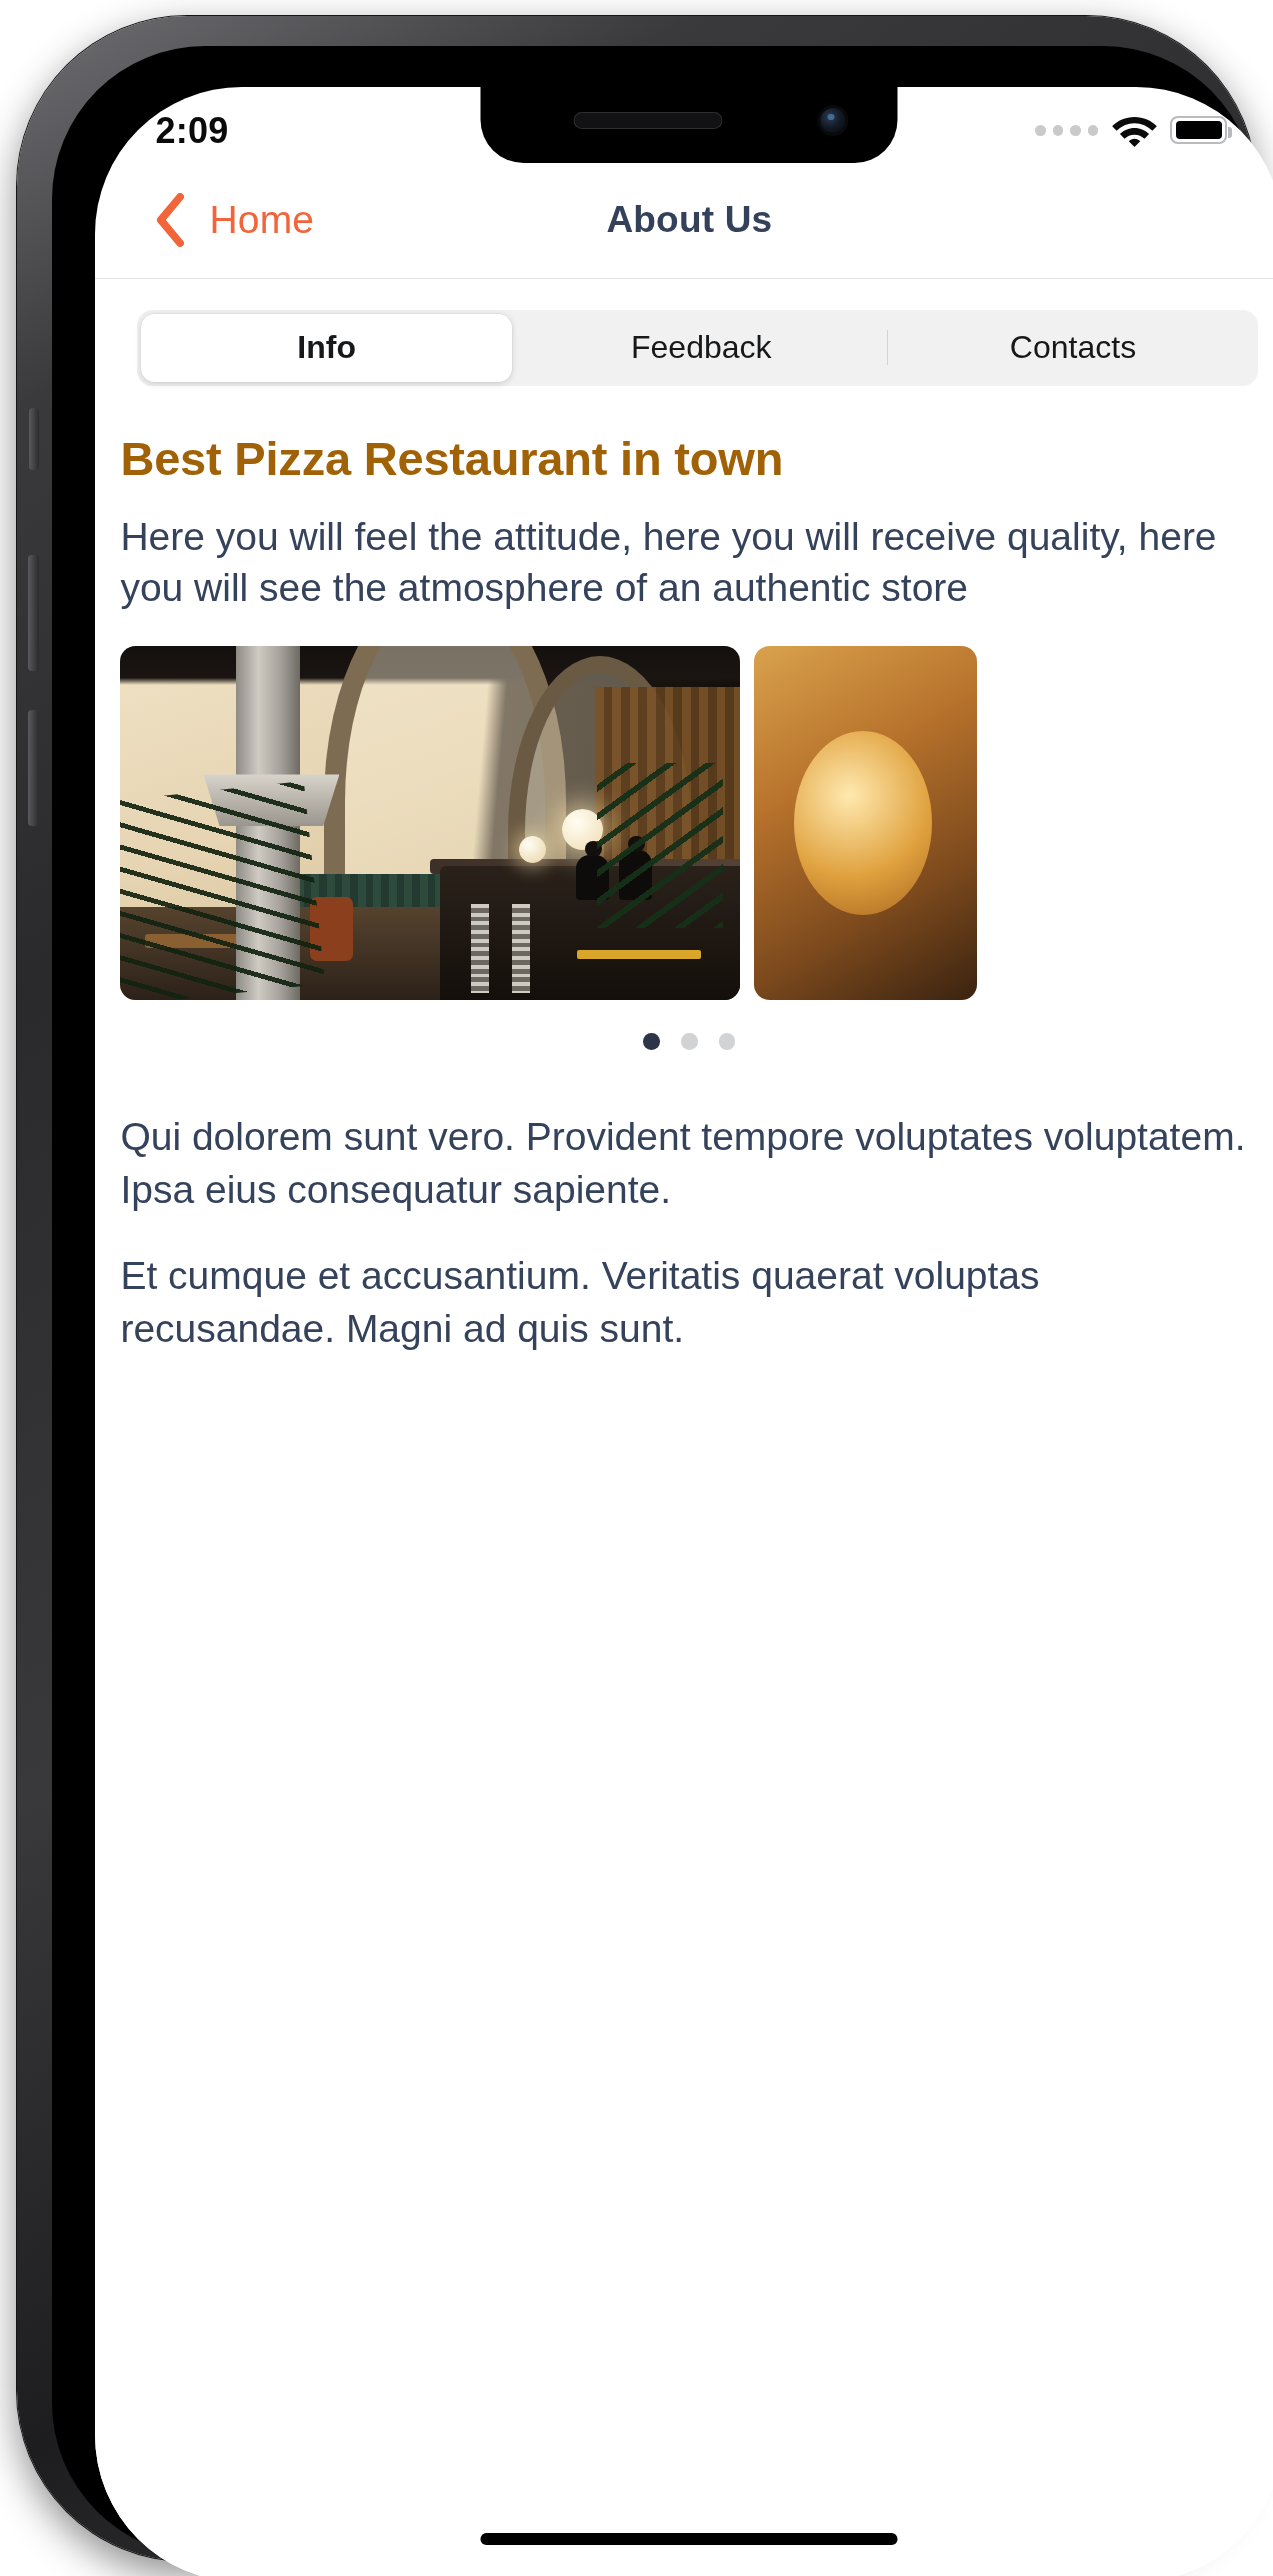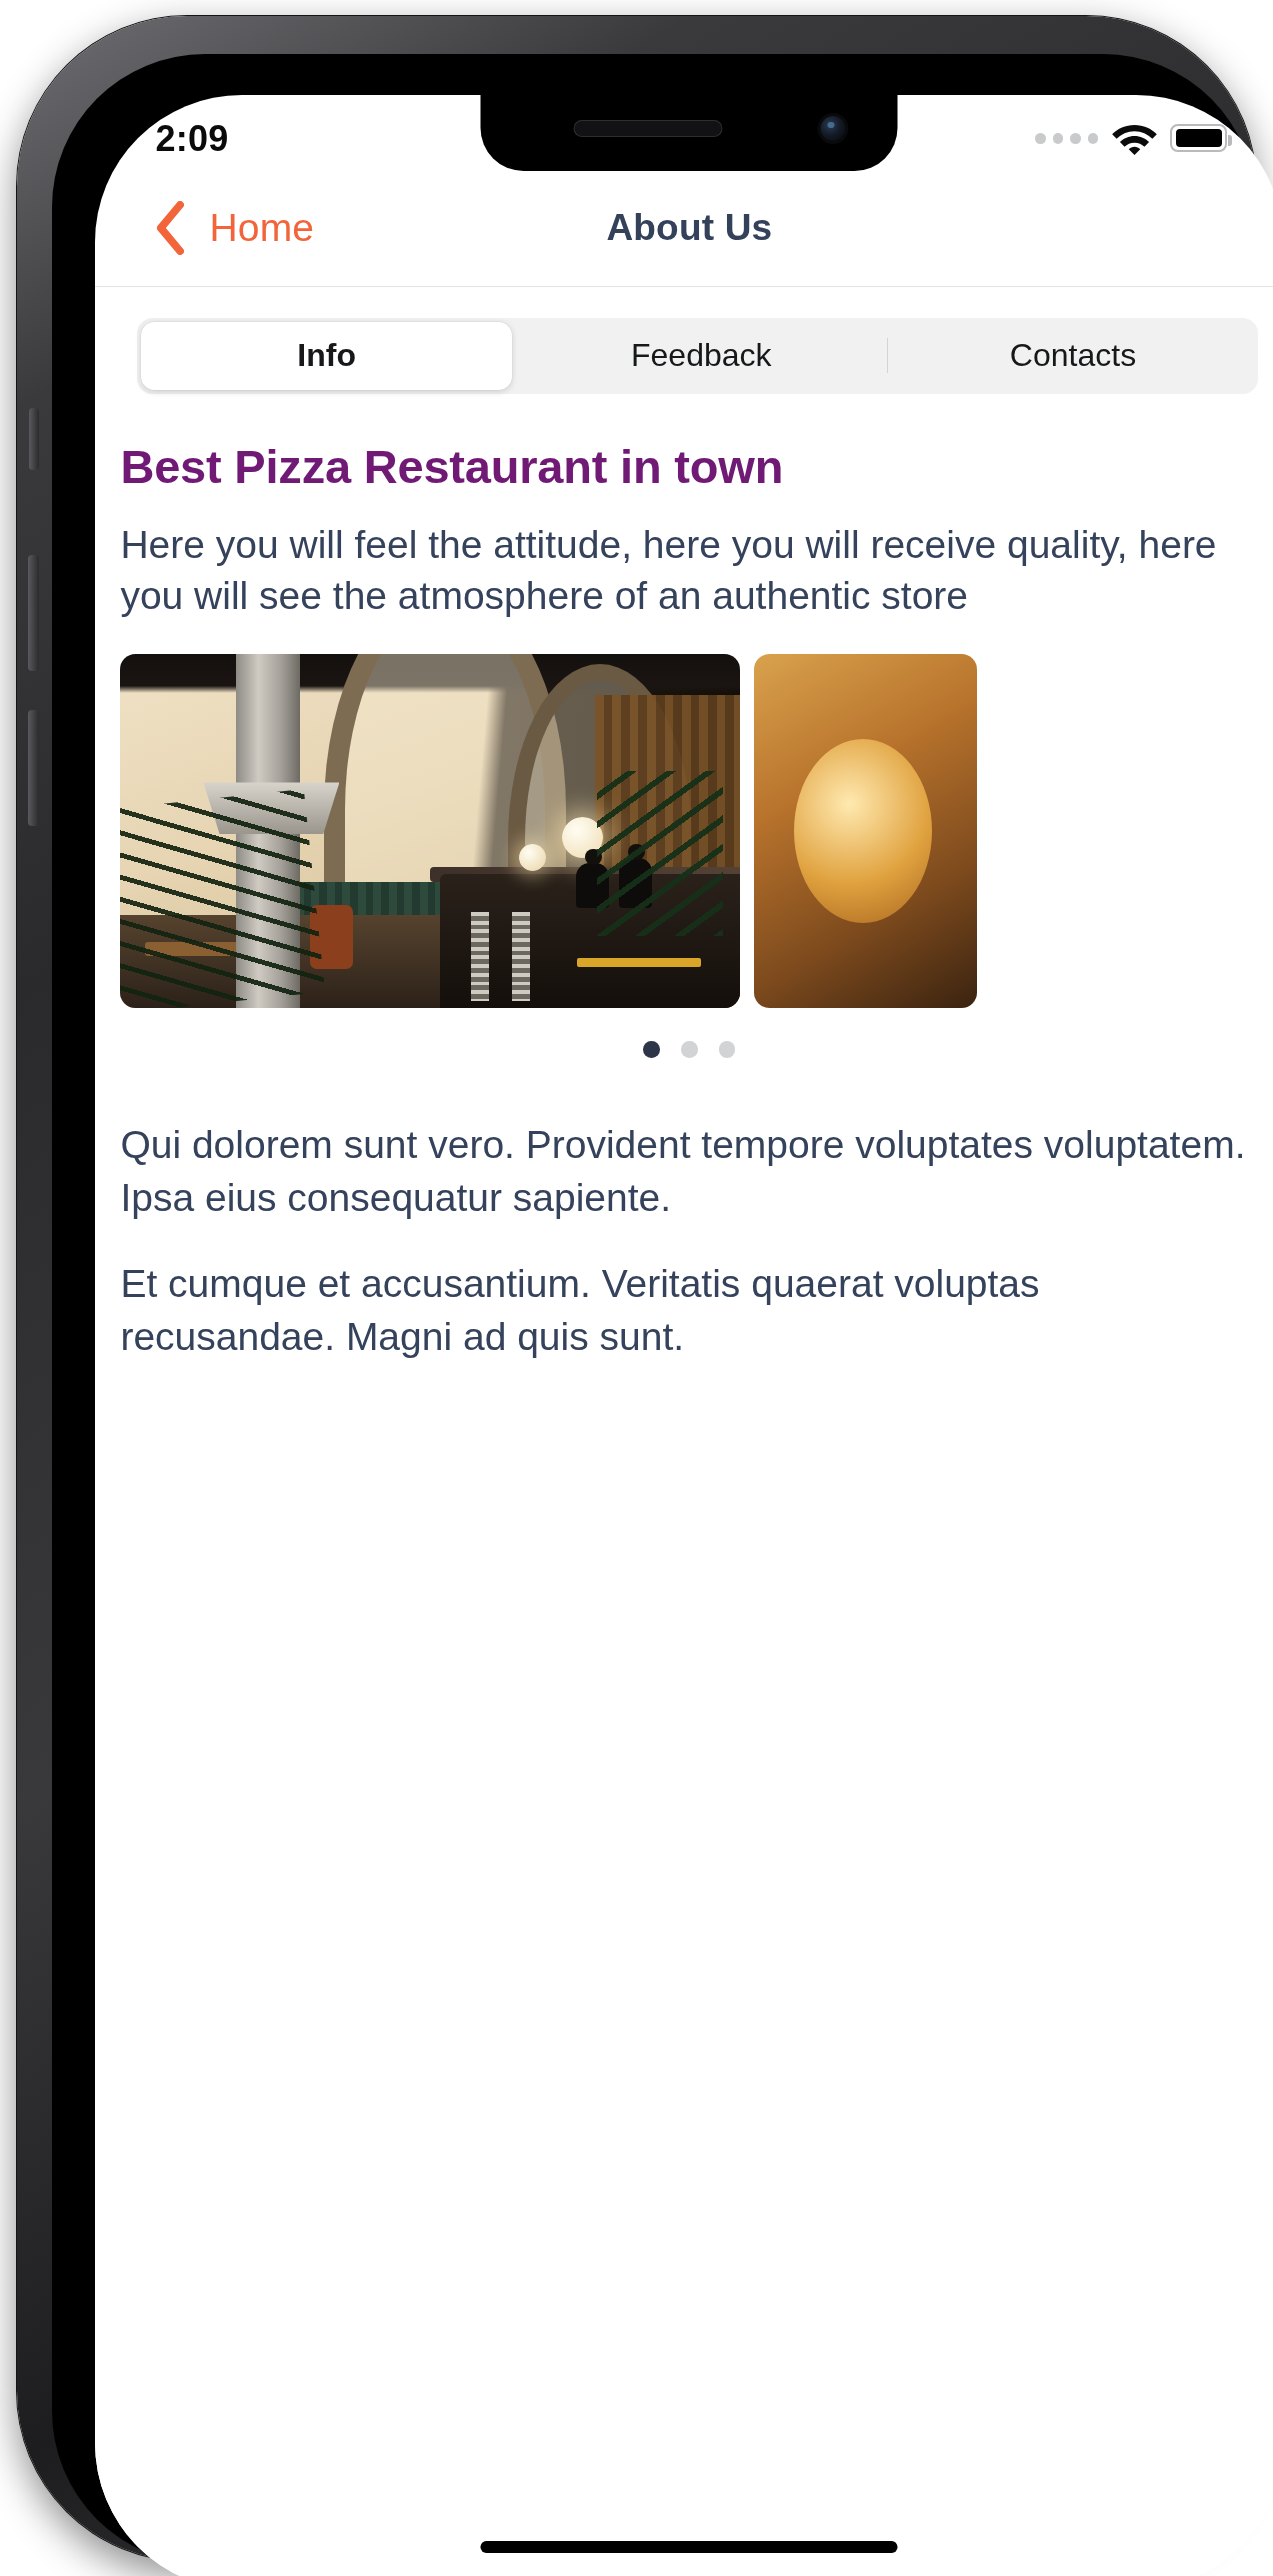--- a/index.html
+++ b/index.html
@@ -15,21 +15,21 @@
     position:absolute;
     left:17.4px; top:15.5px;
     width:1239px; height:2545px;
     border-radius:170px;
     background:
       linear-gradient(150deg,#6f6f73 0%,#3a3a3d 12%,#2a2a2c 30%,#39393c 55%,#1d1d1f 75%,#4a4a4e 100%);
     box-shadow:0 0 0 1px #151516, 0 13.6px 39px rgba(0,0,0,.45);
   }
   #phone-bezel{
     position:absolute;
-    left:35px; top:38px;
+    left:35px; top:30px;
     width:1204px; height:2510px;
     border-radius:153px;
     background:#000;
   }
   #phone-screen{
     position:absolute;
     left:43px; top:41px;
     width:1188px; height:2495px;
     border-radius:147px;
     background:#ffffff;
@@ -147,21 +147,21 @@
     font-weight:bold;
     box-shadow:0 1.9px 6.8px rgba(0,0,0,.14), 0 0 0 0.5px rgba(0,0,0,.05);
   }
   .seg-divider{
     width:1px; height:35px; background:#d3d4d6; z-index:1;
   }
 
   
   #info-title{
     margin:45px 25px 0 25px;
-    font-size:47px; color:#701a75; letter-spacing:-0.2px;
+    font-size:47px; color:#a16207; letter-spacing:-0.2px;
   }
   #info-subtitle{
     margin:25px 25px 0 25px;
     font-size:39px; line-height:1.32; color:#35425b;
   }
 
   
   #carousel{
     margin:33px 0 0 25px;
     display:flex; gap:13.6px;

